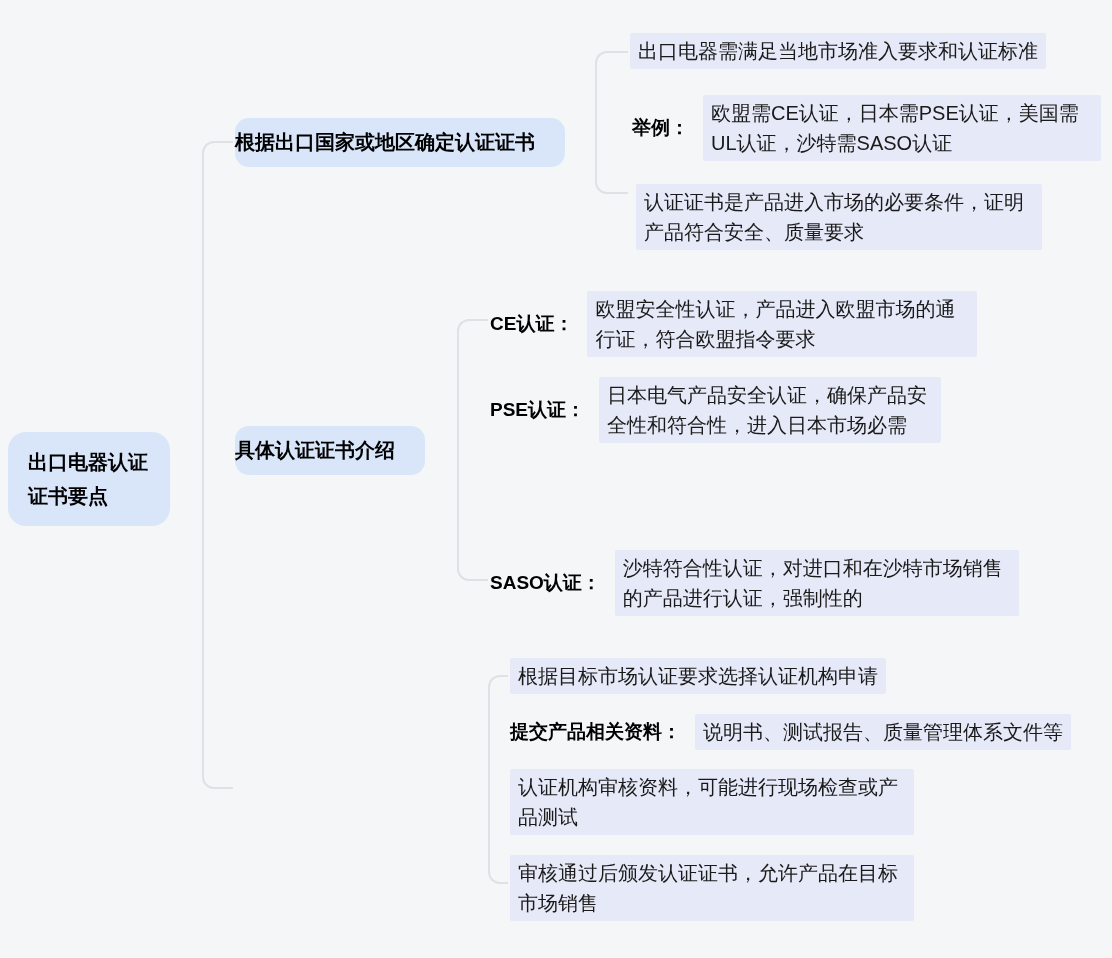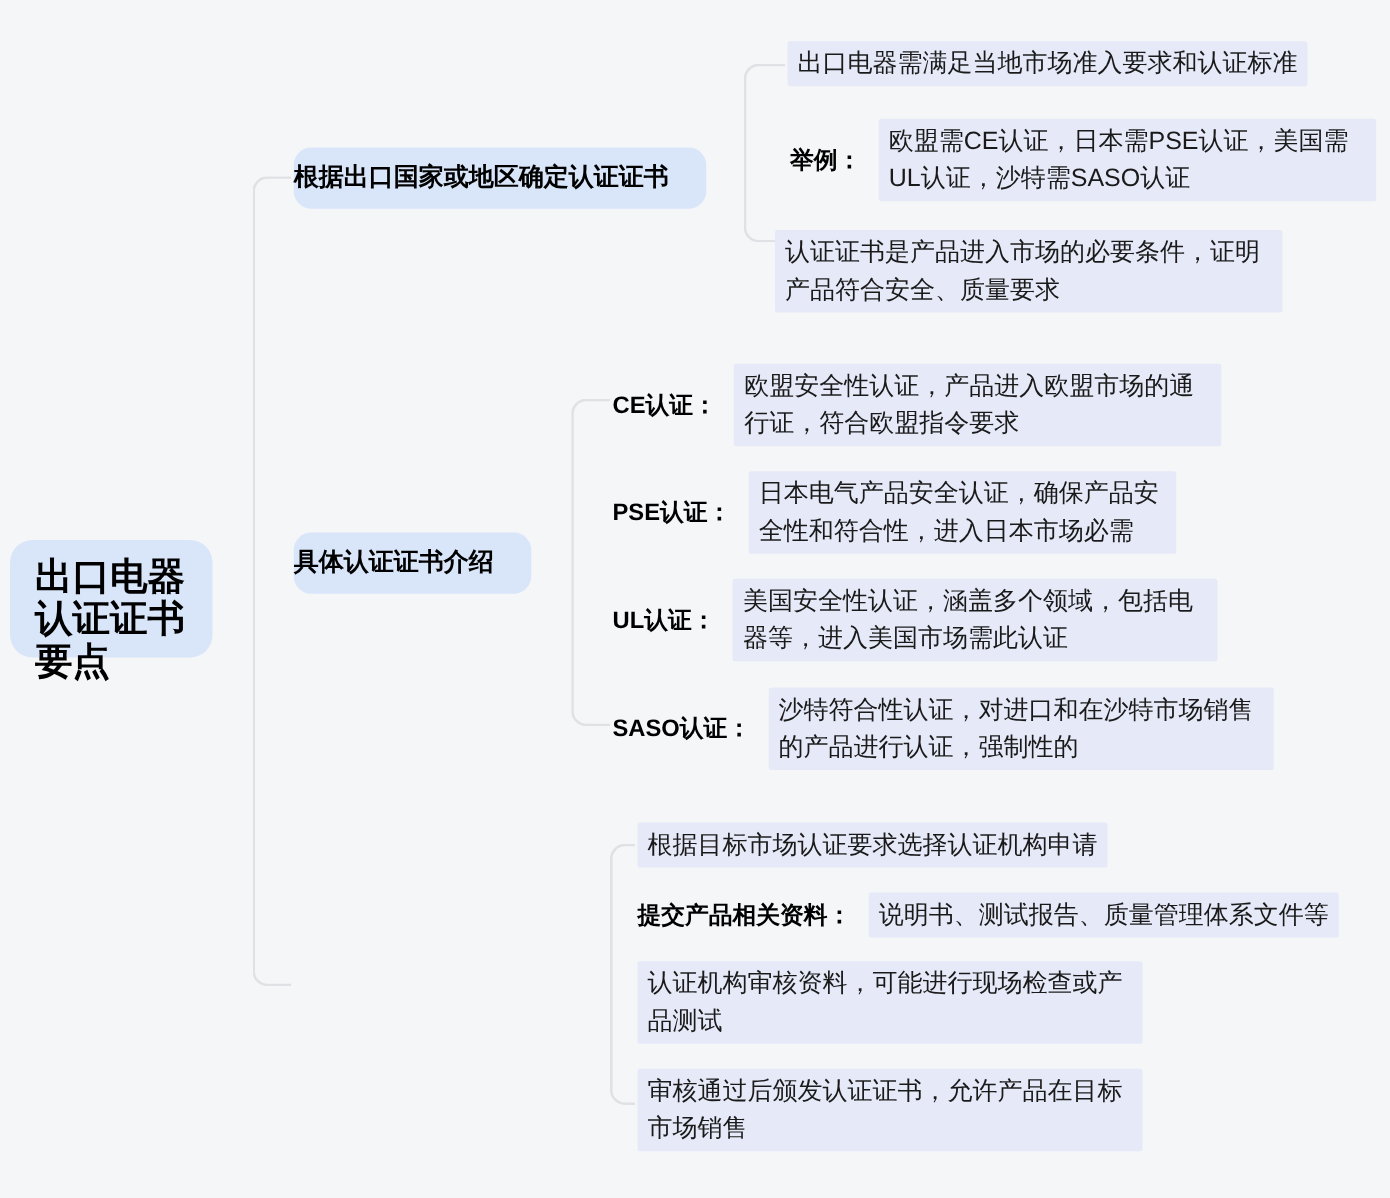--- a/index.html
+++ b/index.html
@@ -30,21 +30,21 @@
   
   .node{
     position:absolute;
     background:var(--node-blue);
     font-weight:bold;
     color:#000;
   }
   .root-node{
     left:8px;top:432px;width:162px;height:94px;
     border-radius:18px;
-    font-size:30px;line-height:34px;
+    font-size:20px;line-height:34px;
     padding:13px 10px 13px 20px;
   }
   .branch-node{
     height:49px;border-radius:14px;
     font-size:20px;line-height:49px;
     text-align:left;
   }
   .b1{left:235px;top:118px;width:330px;}
   .b2{left:235px;top:426px;width:190px;}
   .b3{left:235px;top:764px;width:210px;}
@@ -88,40 +88,36 @@
 
   <div class="row" style="left:630px;top:33px;">
     <div class="hl single">出口电器需满足当地市场准入要求和认证标准</div>
   </div>
 
   <div class="row" style="left:632px;top:95px;">
     <span class="row-label">举例：</span>
     <div class="hl" style="width:398px;">欧盟需CE认证，日本需PSE认证，美国需UL认证，沙特需SASO认证</div>
   </div>
 
-  <div class="row" style="left:620px;top:184px;border-radius:14px;">
+  <div class="row" style="left:636px;top:184px;border-radius:14px;">
     <div class="hl" style="width:406px;">认证证书是产品进入市场的必要条件，证明产品符合安全、质量要求</div>
   </div>
 
   <div class="bracket" style="left:457px;top:319px;width:31px;height:262px;"></div>
 
   <div class="row" style="left:490px;top:291px;">
     <span class="row-label">CE认证：</span>
     <div class="hl" style="width:390px;">欧盟安全性认证，产品进入欧盟市场的通行证，符合欧盟指令要求</div>
   </div>
 
   <div class="row" style="left:490px;top:377px;">
     <span class="row-label">PSE认证：</span>
     <div class="hl" style="width:342px;">日本电气产品安全认证，确保产品安全性和符合性，进入日本市场必需</div>
   </div>
 
-  <div class="row" style="left:490px;top:463px;">
-    <span class="row-label">UL认证：</span>
-    <div class="hl" style="width:388px;">美国安全性认证，涵盖多个领域，包括电器等，进入美国市场需此认证</div>
-  </div>
 
   <div class="row" style="left:490px;top:550px;">
     <span class="row-label">SASO认证：</span>
     <div class="hl" style="width:404px;">沙特符合性认证，对进口和在沙特市场销售的产品进行认证，强制性的</div>
   </div>
 
   <div class="bracket" style="left:488px;top:675px;width:20px;height:209px;"></div>
 
   <div class="row" style="left:510px;top:658px;">
     <div class="hl single">根据目标市场认证要求选择认证机构申请</div>

